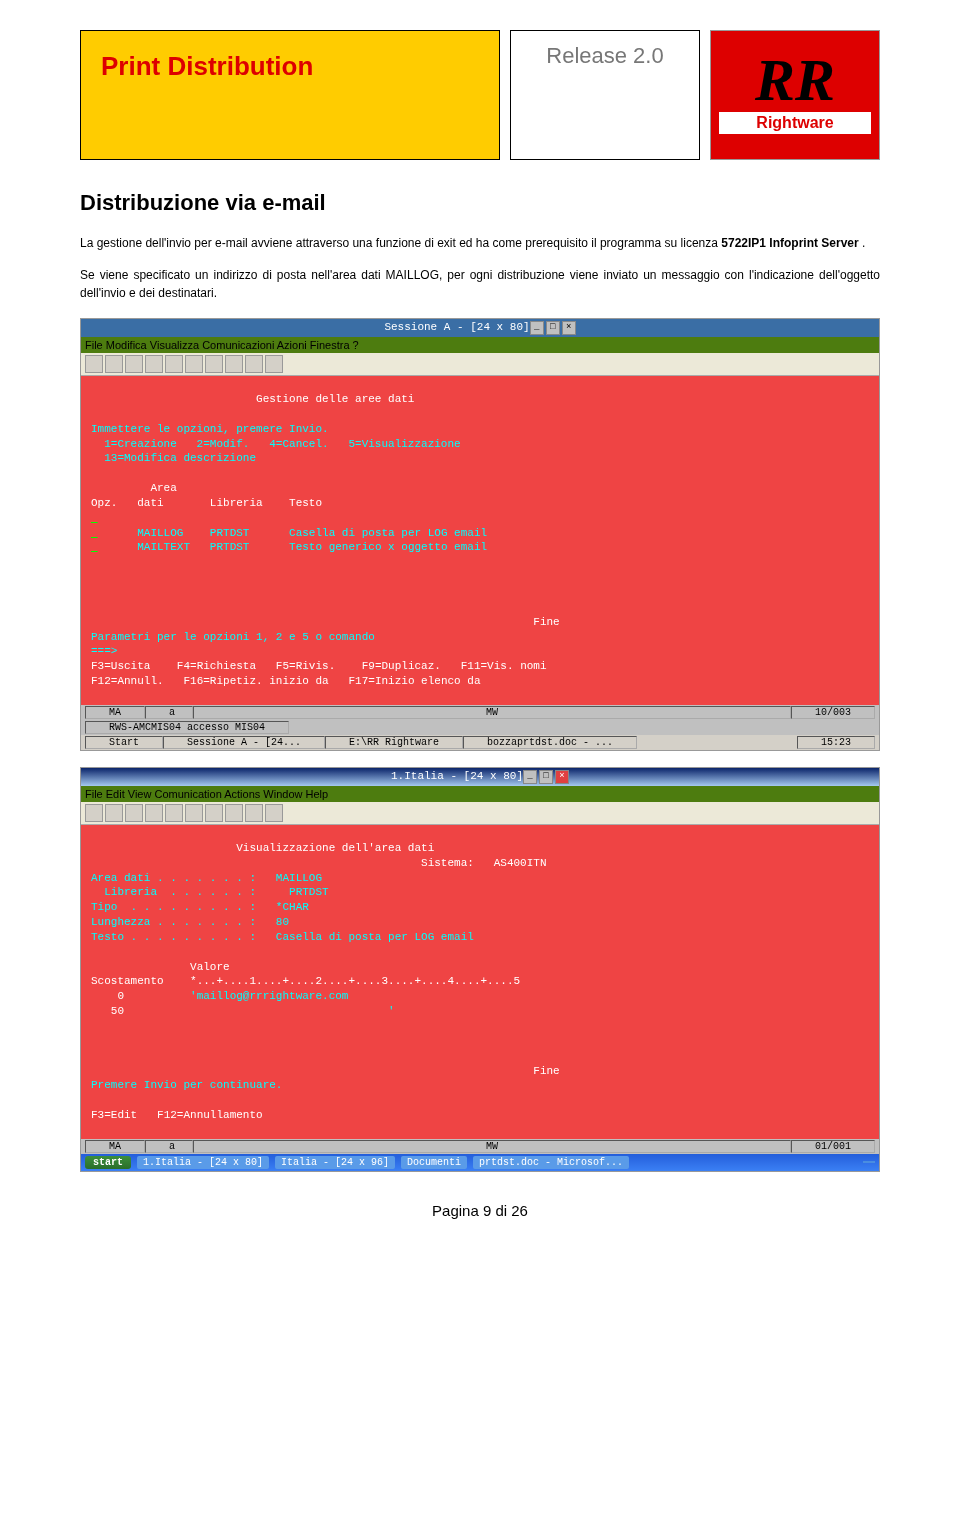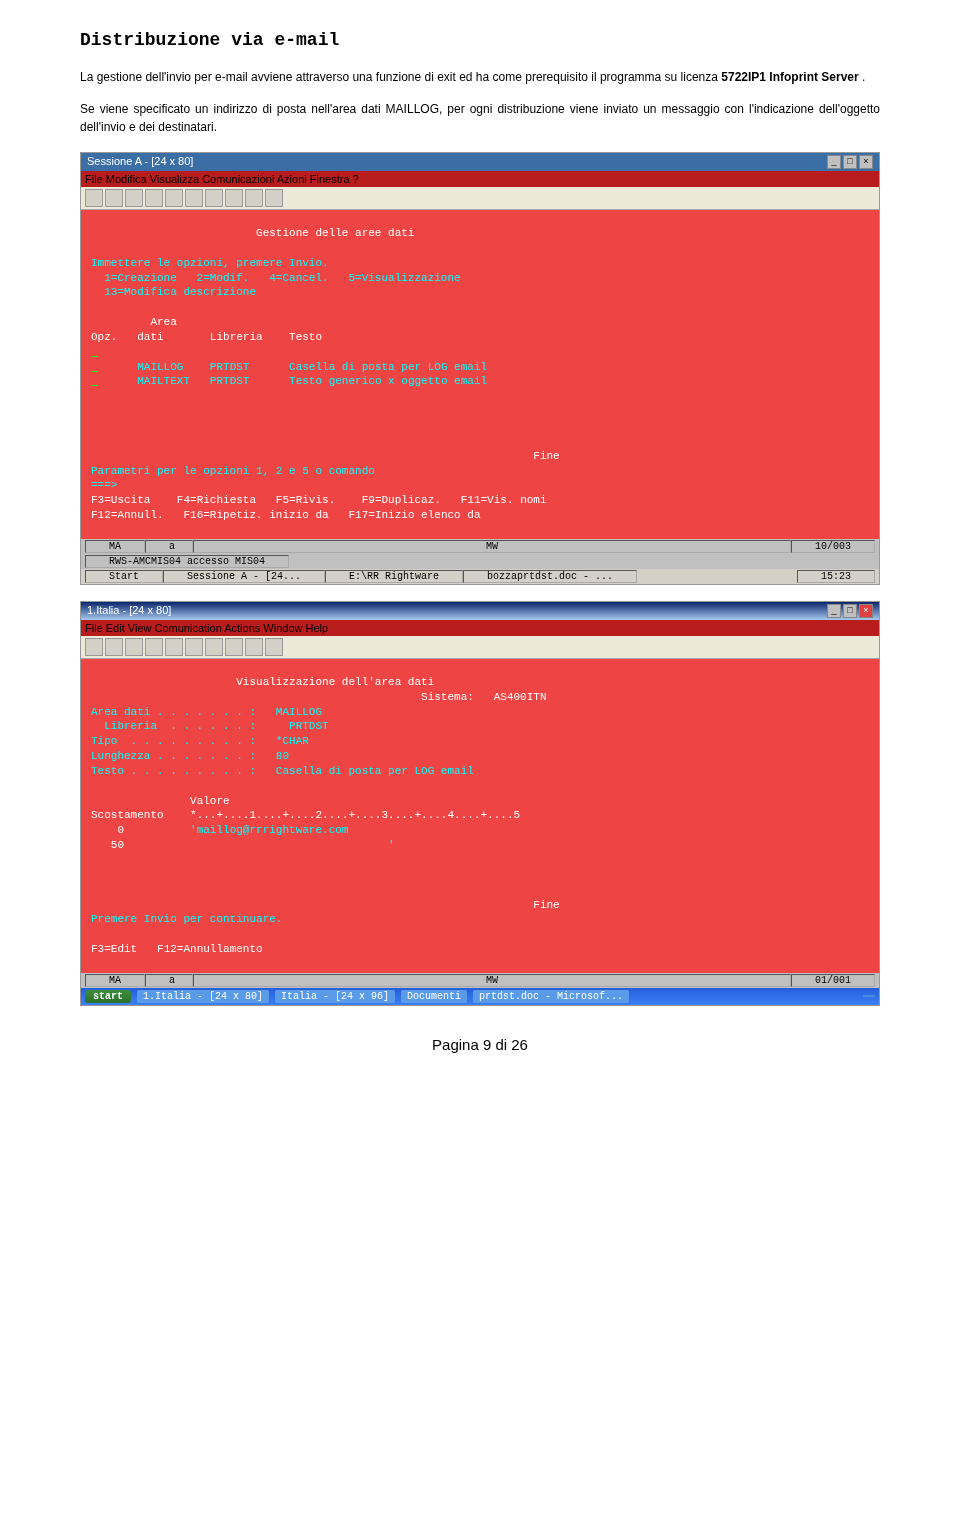--- a/index.html
+++ b/index.html
@@ -7,28 +7,28 @@
   .page { padding: 30px 80px 30px 80px; }
   .header-row { display: flex; gap: 10px; align-items: flex-start; margin-bottom: 30px; }
   .yellow-box { background: #ffcc00; border: 1px solid #000; width: 420px; height: 130px; padding: 20px; }
   .yellow-box .title { color: #d00; font-weight: bold; font-size: 26px; }
   .release-box { border: 1px solid #000; width: 190px; height: 130px; display: flex; justify-content: center; padding-top: 12px; }
   .release-box .rel { color: #777; font-size: 22px; }
   .logo-box { background: #d00; width: 170px; height: 130px; margin-left: auto; position: relative; border: 1px solid #999; display: flex; flex-direction: column; align-items: center; justify-content: center; }
   .logo-box .rr { font-family: 'Brush Script MT', cursive; font-size: 60px; color: #000; line-height: 0.8; font-style: italic; font-weight: bold; position: relative; }
   .logo-box .rr::after { content: ""; position: absolute; top: 3px; left: 3px; color: #fff; z-index: -1; }
   .logo-box .rw { background: #fff; color: #d00; font-weight: bold; font-size: 16px; padding: 2px 8px; margin-top: 8px; width: 90%; text-align: center; }
-  .section-title { font-weight: bold; font-size: 18px; margin-bottom: 18px; font-family: Liberation Mono, monospace; }
+  .section-title { font-weight: bold; font-size: 22px; margin-bottom: 18px; }
   .para { font-size: 12px; line-height: 1.5; margin-bottom: 14px; text-align: justify; }
   .bold { font-weight: bold; }
   .term-window { border: 1px solid #999; margin: 16px 0; background: #c0c0c0; font-family: "Courier New", monospace; font-size: 11px; }
-  .titlebar { background: linear-gradient(#3a6ea5, #3a6ea5); color: #fff; padding: 2px 6px; display: flex; justify-content: space-between; font-family: Liberation Sans, sans-serif; font-size: 11px; }
+  .titlebar { background: linear-gradient(#3a6ea5, #3a6ea5); color: #fff; padding: 2px 6px; display: flex; justify-content: center; font-family: Liberation Mono, monospace; font-size: 11px; }
   .winbtns { display: flex; gap: 2px; }
   .winbtn { background: #c0c0c0; color: #000; width: 14px; height: 14px; font-size: 9px; text-align: center; border: 1px solid #888; }
-  .menubar { background: #b91c1c; color: #000; padding: 2px 4px; font-family: Arial; font-size: 11px; }
+  .menubar { background: #4d7c0f; color: #000; padding: 2px 4px; font-family: Arial; font-size: 11px; }
   .toolbar { background: #ece9d8; padding: 2px 4px; display: flex; gap: 2px; border-bottom: 1px solid #aaa; }
   .tbtn { width: 18px; height: 18px; background: #d4d0c8; border: 1px solid #999; }
   .term-body { background: #ef4444; color: #fff; padding: 16px 10px; min-height: 300px; white-space: pre; line-height: 1.35; }
   .g { color: #0f0; }
   .c { color: #0ff; }
   .w { color: #fff; }
   .statusbar { background: #c0c0c0; color: #000; font-size: 10px; padding: 1px 4px; display: flex; }
   .statusbar .cell { border: 1px inset #aaa; padding: 0 23px; }
   .taskbar { background: linear-gradient(#245edb, #3b80f4); color: #fff; font-size: 10px; padding: 2px 4px; display: flex; align-items: center; gap: 6px; }
   .startbtn { background: linear-gradient(#3c8f3c, #2a6e2a); border-radius: 3px; padding: 1px 8px; font-weight: bold; }
@@ -36,20 +36,32 @@
   .tray { margin-left: auto; background: #4a8de0; padding: 1px 6px; }
   .footer { text-align: center; margin-top: 30px; font-size: 15px; }
   .term-body2 { min-height: 260px; }
   .u { text-decoration: underline; }
 </style>
 </head>
 <body>
 
 <div class="page">
 
+  <div class="header-row">
+    <div class="yellow-box">
+      <div class="title">Print Distribution</div>
+    </div>
+    <div class="release-box">
+      <div class="rel">Release 2.0</div>
+    </div>
+    <div class="logo-box">
+      <div class="rr">RR</div>
+      <div class="rw">Rightware</div>
+    </div>
+  </div>
 
   <div class="section-title">Distribuzione via e-mail</div>
 
   <p class="para">
     <span>La gestione dell'invio per e-mail avviene attraverso una funzione di exit ed ha come prerequisito il programma su licenza </span>
     <span class="bold">5722IP1  Infoprint Server</span>
     <span>.</span>
   </p>
 
   <p class="para">Se viene specificato un indirizzo di posta nell'area dati MAILLOG, per ogni distribuzione viene inviato un messaggio con l'indicazione dell'oggetto dell'invio e dei destinatari.</p>

